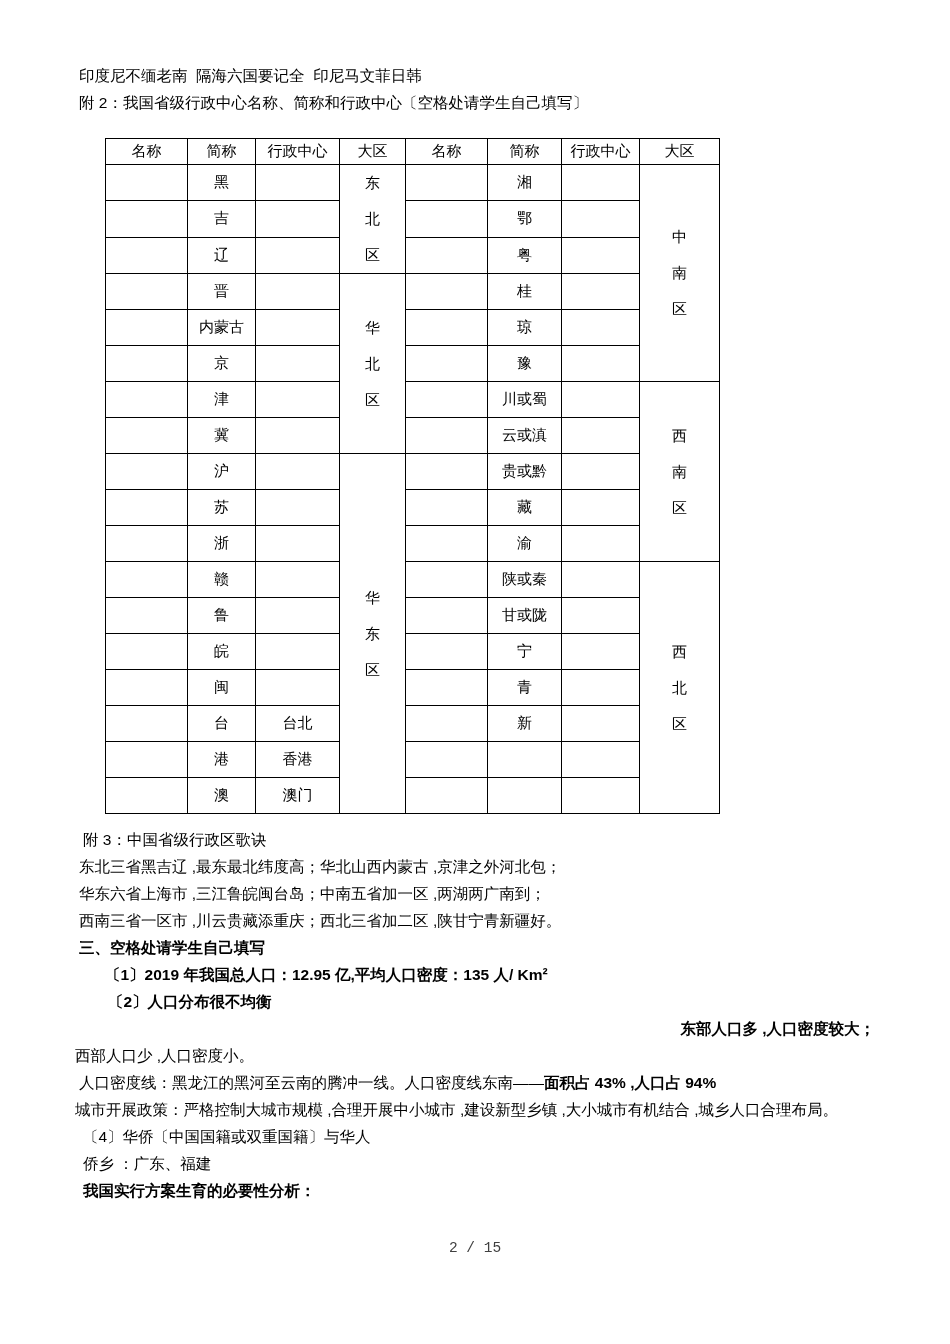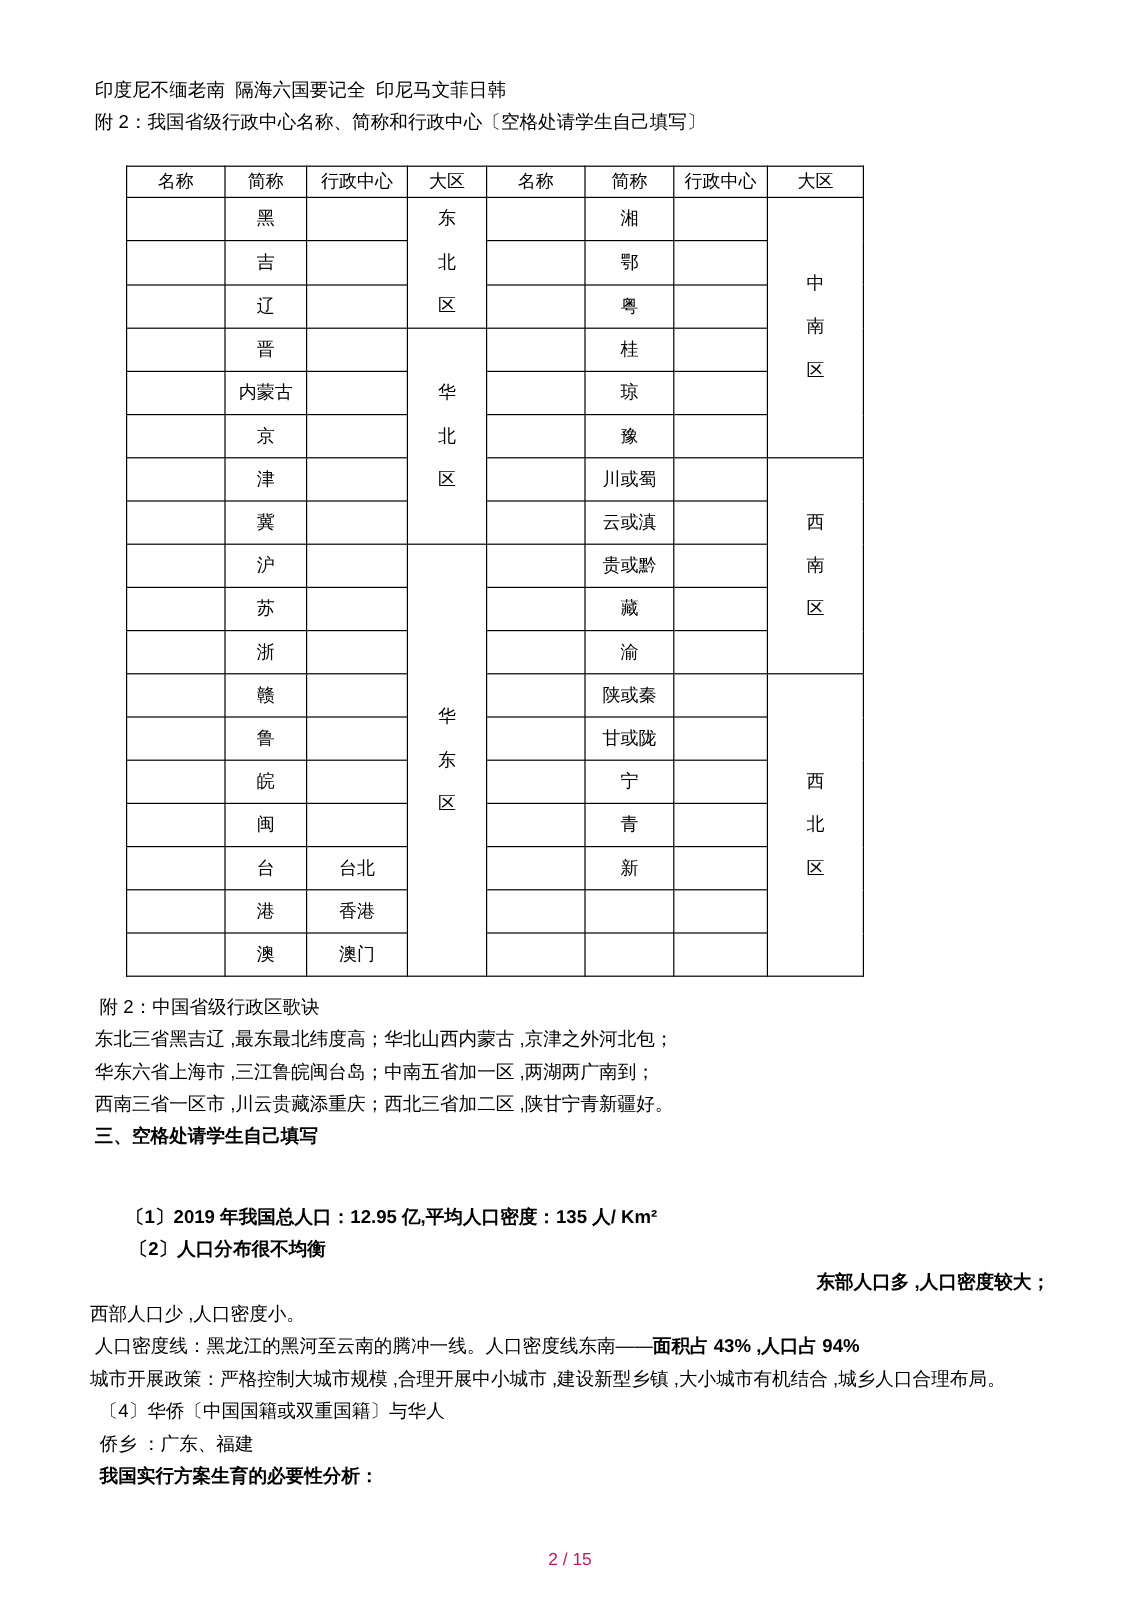--- a/index.html
+++ b/index.html
@@ -17,21 +17,21 @@
     margin: 0; padding: 0;
     line-height: 27px;
     white-space: pre-wrap;
   }
   .bold { font-weight: bold; }
   .in0  { padding-left: 0; }
   .in4  { padding-left: 4px; }
   .in8  { padding-left: 8px; }
   .in14 { padding-left: 14px; }
   .in20 { padding-left: 20px; text-align: right; }
-  .in30 { padding-left: 30px; margin-top: 40px; }
+  .in30 { padding-left: 30px; }
   .in33 { padding-left: 33px; }
 
   table.province-table {
     border-collapse: collapse;
     margin: 22px 0 12px 30px;
     font-size: 15px;
     table-layout: fixed;
   }
   .province-table th, .province-table td {
     border: 1px solid #000;
@@ -50,26 +50,27 @@
   .col-name2 { width: 82px; }
   .col-abbr2 { width: 74px; }
   .col-cap2  { width: 78px; }
   .col-reg2  { width: 80px; }
   .c-region {
     white-space: pre-line;
     line-height: 36px;
   }
   .footer {
     position: absolute;
-    top: 1292px;
+    top: 1240px;
     left: 0;
     width: 100%;
     text-align: center;
     font-size: 14.5px;
-    color: #be185d;
+    color: #404040;
+    font-family: Liberation Mono, monospace;
   }
 </style>
 </head>
 <body>
 
 <div class="content">
 
   <p class="line in4">印度尼不缅老南  隔海六国要记全  印尼马文菲日韩</p>
   <p class="line in4">附 2：我国省级行政中心名称、简称和行政中心〔空格处请学生自己填写〕</p>
 
@@ -255,21 +256,21 @@
           <td></td>
           <td>澳</td>
           <td>澳门</td>
           <td></td>
           <td></td>
           <td></td>
         </tr>
       </tbody>
   </table>
 
-  <p class="line in8">附 2：中国省级行政区歌诀</p>
+  <p class="line in8">附 3：中国省级行政区歌诀</p>
   <p class="line in4">东北三省黑吉辽 ,最东最北纬度高；华北山西内蒙古 ,京津之外河北包；</p>
   <p class="line in4">华东六省上海市 ,三江鲁皖闽台岛；中南五省加一区 ,两湖两广南到；</p>
   <p class="line in4">西南三省一区市 ,川云贵藏添重庆；西北三省加二区 ,陕甘宁青新疆好。</p>
 
   <p class="line in4 bold">三、空格处请学生自己填写</p>
   <p class="line in30 bold">〔1〕2019 年我国总人口：12.95 亿,平均人口密度：135 人/ Km²</p>
   <p class="line in33 bold">〔2〕人口分布很不均衡</p>
   <p class="line in20 bold">东部人口多 ,人口密度较大；</p>
   <p class="line in0">西部人口少 ,人口密度小。</p>
   <p class="line in4"><span>人口密度线：黑龙江的黑河至云南的腾冲一线。人口密度线东南——</span><span class="bold">面积占 43% ,人口占 94%</span></p>

